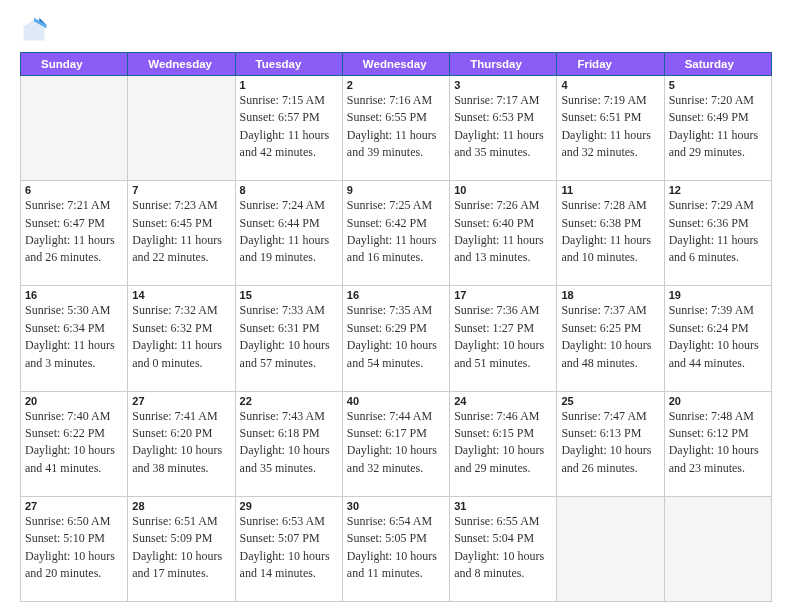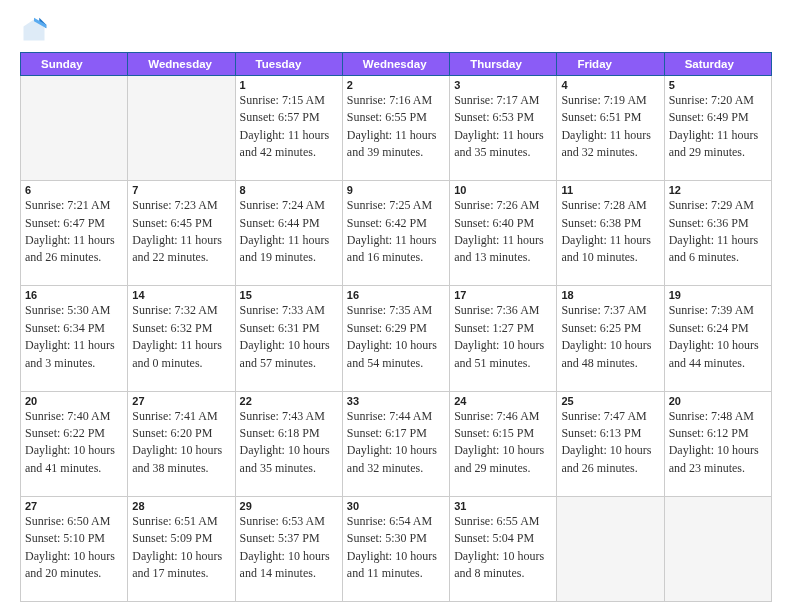--- a/index.html
+++ b/index.html
@@ -269,21 +269,21 @@
 Sunset: 6:20 PM
 Daylight: 10 hours and 38 minutes.</div>
           </td>
           <td>
             <span class="day-number">22</span>
             <div class="day-info">Sunrise: 7:43 AM
 Sunset: 6:18 PM
 Daylight: 10 hours and 35 minutes.</div>
           </td>
           <td>
-            <span class="day-number">33</span>
+            <span class="day-number">40</span>
             <div class="day-info">Sunrise: 7:44 AM
 Sunset: 6:17 PM
 Daylight: 10 hours and 32 minutes.</div>
           </td>
           <td>
             <span class="day-number">24</span>
             <div class="day-info">Sunrise: 7:46 AM
 Sunset: 6:15 PM
 Daylight: 10 hours and 29 minutes.</div>
           </td>
@@ -309,27 +309,27 @@
           </td>
           <td>
             <span class="day-number">28</span>
             <div class="day-info">Sunrise: 6:51 AM
 Sunset: 5:09 PM
 Daylight: 10 hours and 17 minutes.</div>
           </td>
           <td>
             <span class="day-number">29</span>
             <div class="day-info">Sunrise: 6:53 AM
-Sunset: 5:37 PM
+Sunset: 5:07 PM
 Daylight: 10 hours and 14 minutes.</div>
           </td>
           <td>
             <span class="day-number">30</span>
             <div class="day-info">Sunrise: 6:54 AM
-Sunset: 5:30 PM
+Sunset: 5:05 PM
 Daylight: 10 hours and 11 minutes.</div>
           </td>
           <td>
             <span class="day-number">31</span>
             <div class="day-info">Sunrise: 6:55 AM
 Sunset: 5:04 PM
 Daylight: 10 hours and 8 minutes.</div>
           </td>
           <td class="empty"></td>
           <td class="empty"></td>

